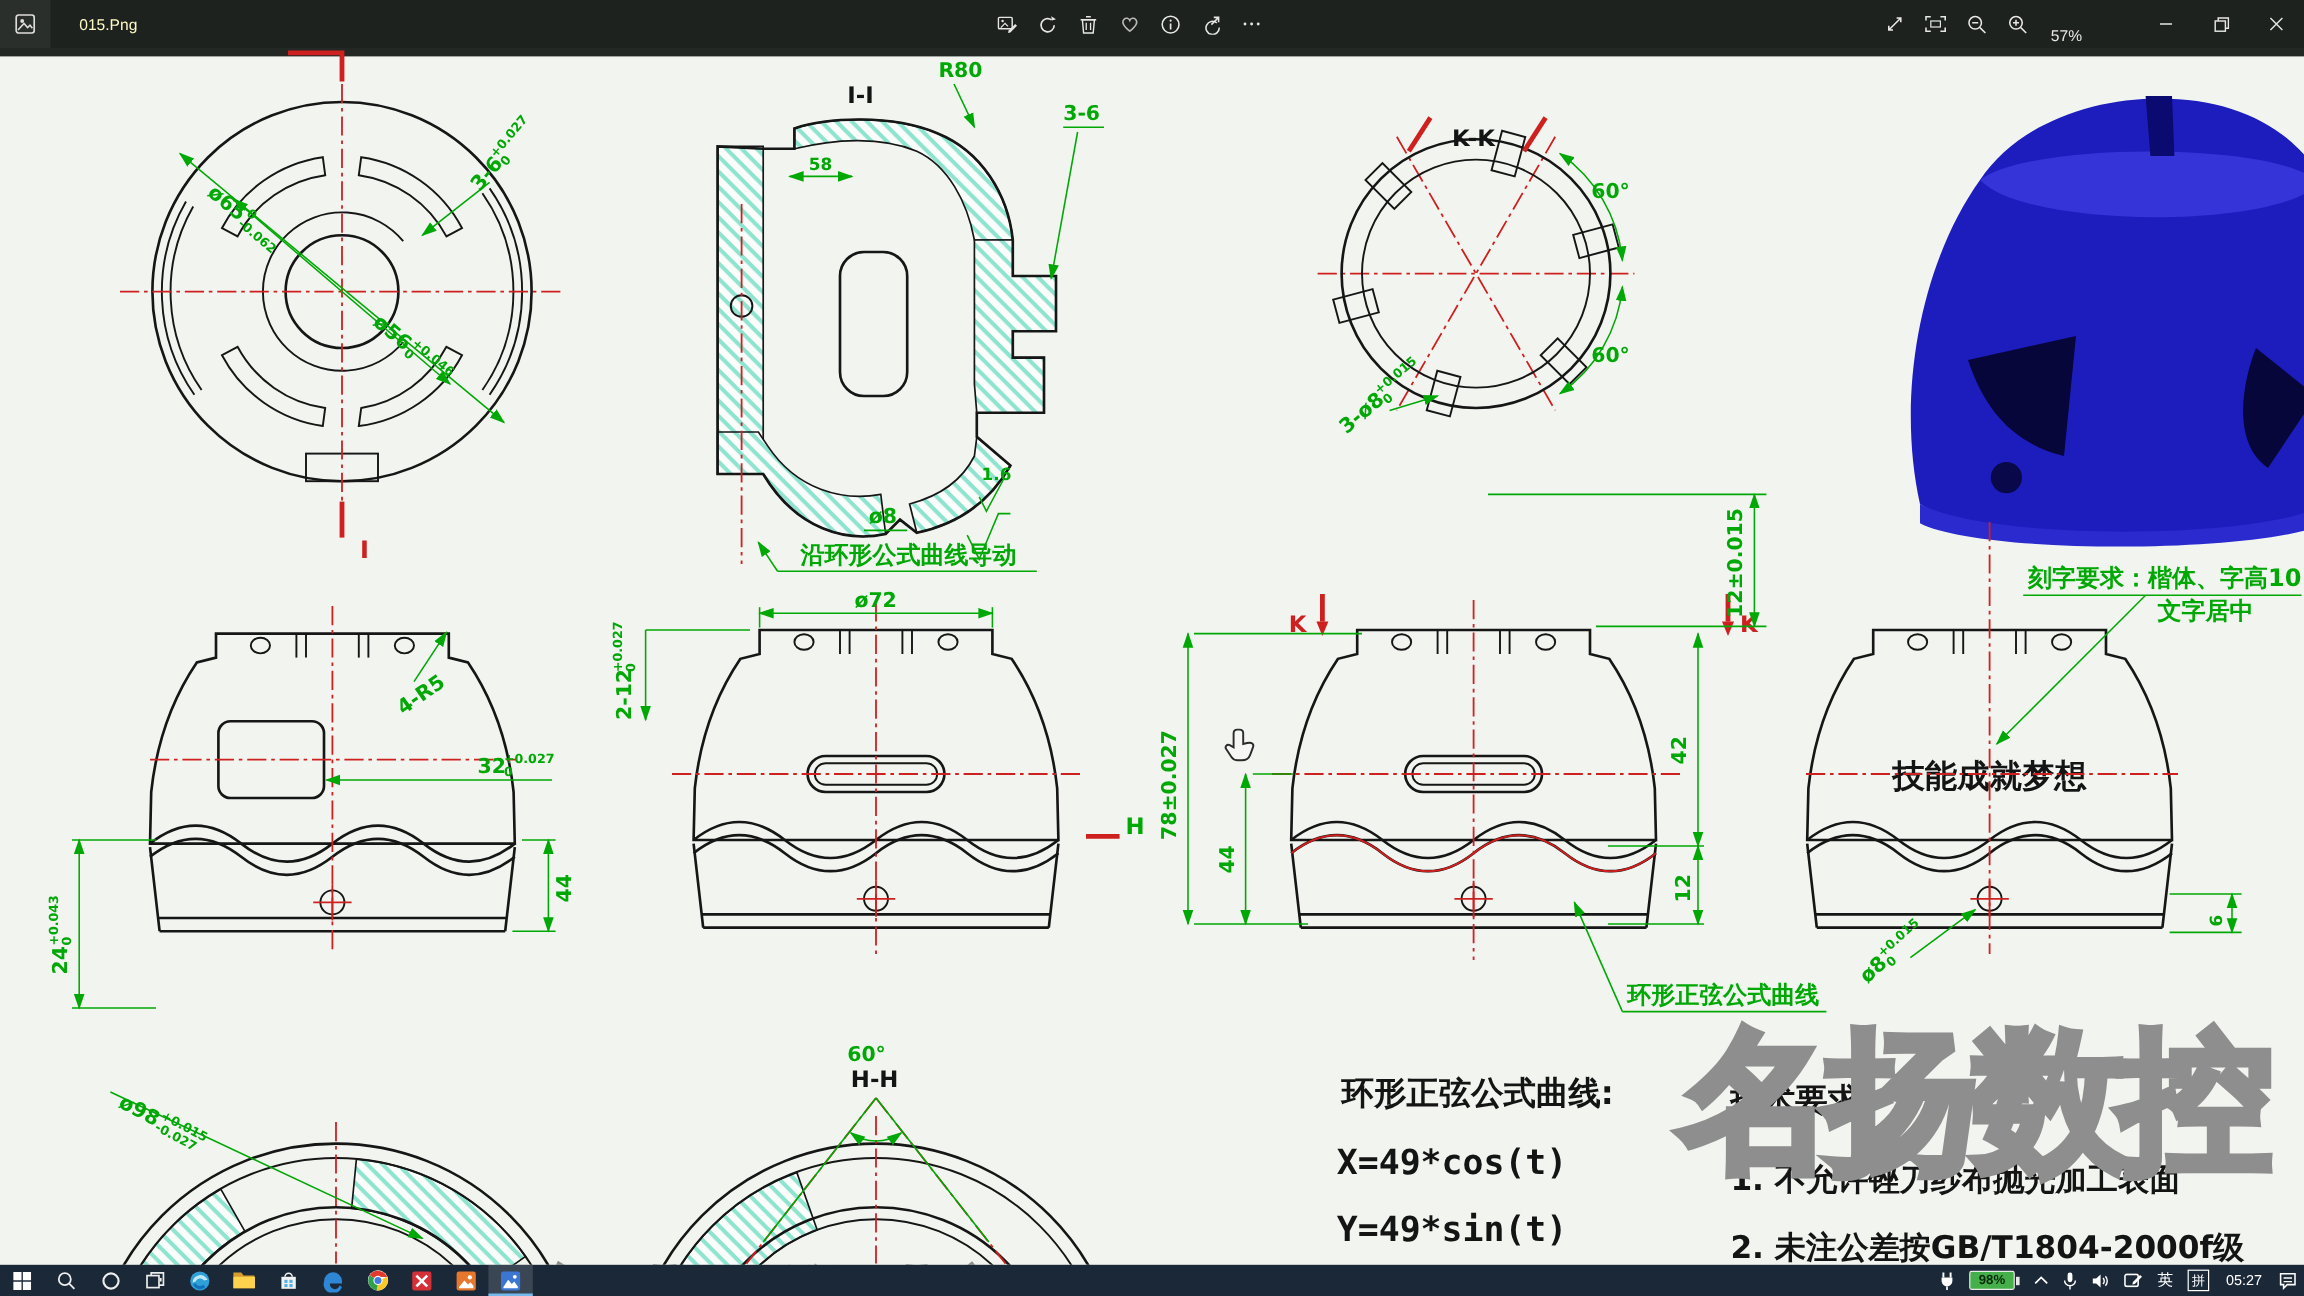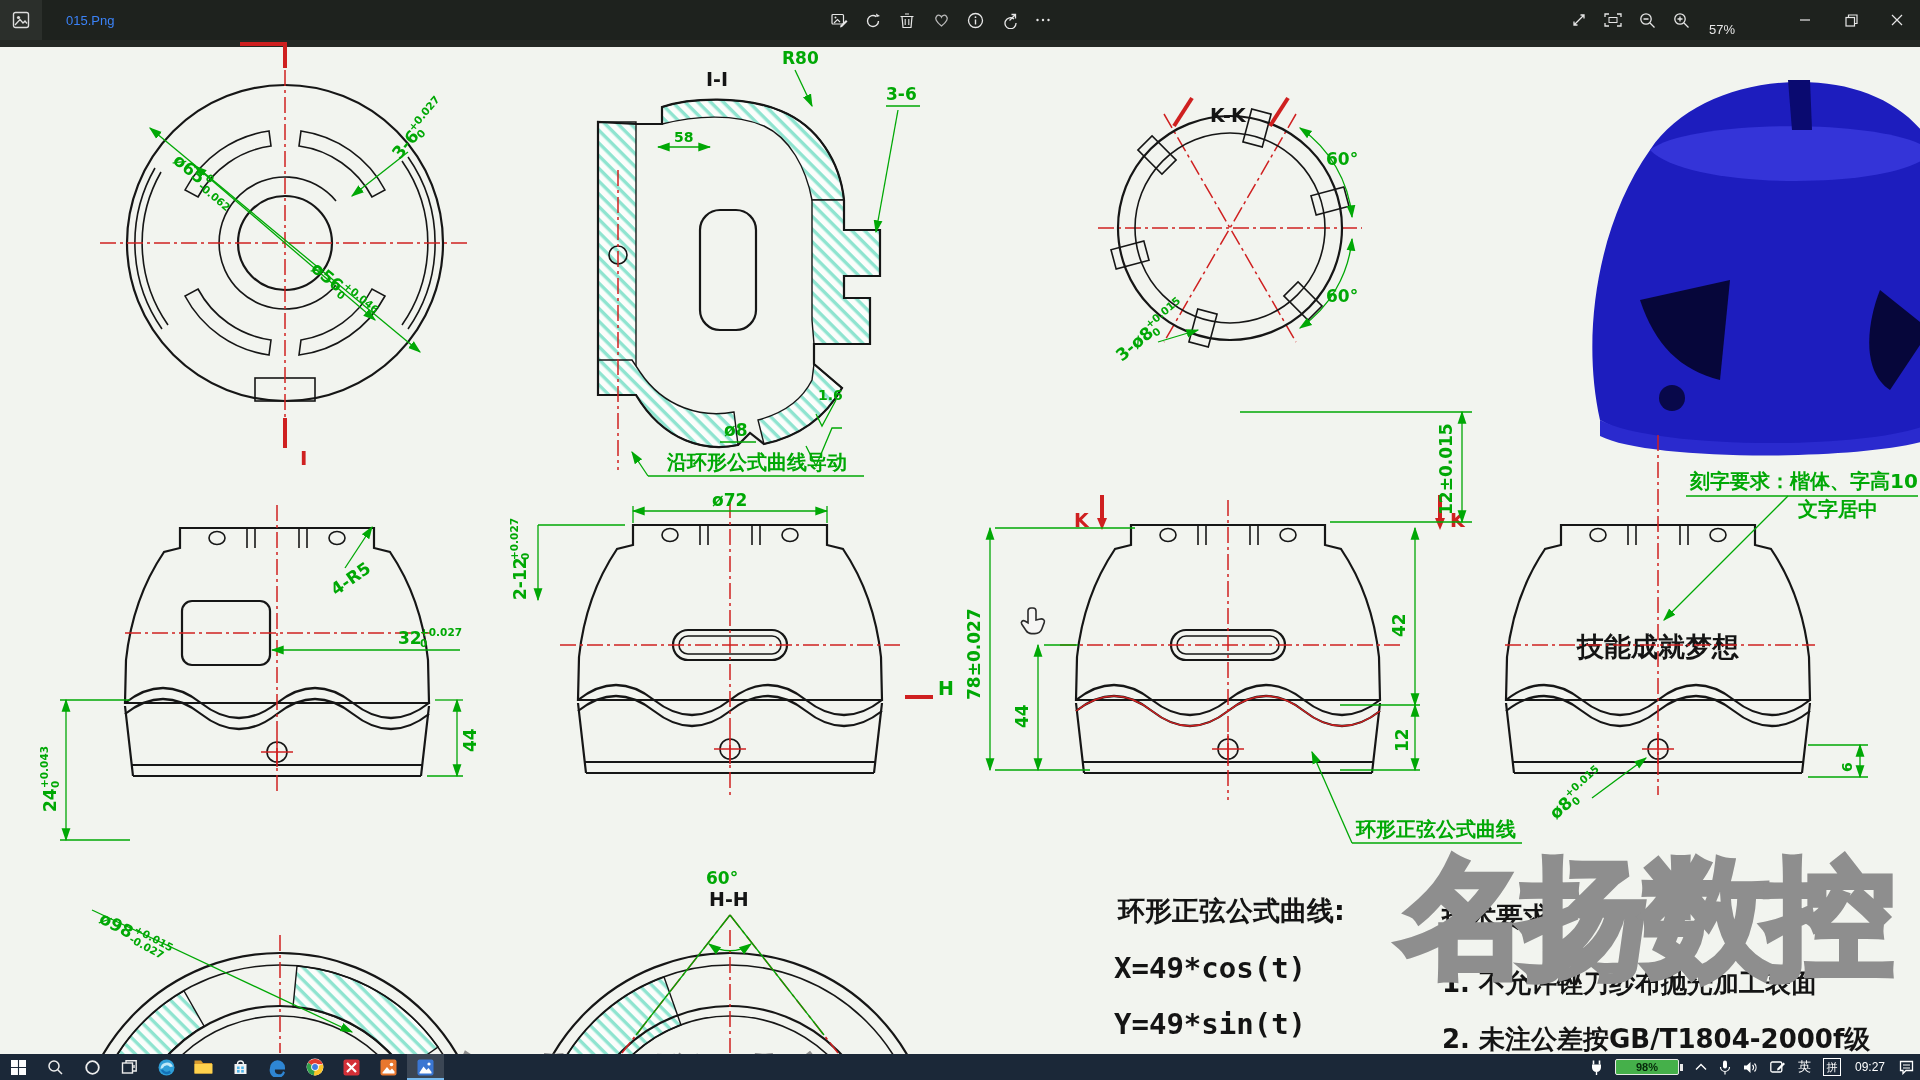--- a/index.html
+++ b/index.html
@@ -1,20 +1,20 @@
 <!DOCTYPE html>
 <html><head>
 <meta charset="utf-8">
 <style>
   html,body{margin:0;padding:0;background:#000;}
   #stage{position:relative;width:1920px;height:1080px;overflow:hidden;background:#f2f4ef;font-family:"Liberation Sans",sans-serif;}
   
   #titlebar{position:absolute;top:0;left:0;width:1920px;height:40px;background:#1e221e;display:flex;align-items:center;color:#e6e6e6;}
   #appicon{width:42px;height:40px;background:#2b2f2b;display:flex;align-items:center;justify-content:center;}
-  #fname{margin-left:24px;font-size:13px;color:#3b82f6;}
+  #fname{margin-left:24px;font-size:13px;color:#fef9c3;}
   .tb-ic{width:34px;height:40px;display:flex;align-items:center;justify-content:center;cursor:default;}
   .tb-ic svg{display:block;}
   #center-icons{position:absolute;left:822px;top:0;display:flex;}
   #right-icons{position:absolute;left:1562px;top:0;display:flex;align-items:center;}
   #zoomlbl{font-size:13px;color:#e6e6e6;width:48px;text-align:center;margin-top:19px;}
   #win-controls{position:absolute;right:0;top:0;display:flex;}
   .wc{width:46px;height:40px;display:flex;align-items:center;justify-content:center;}
   
   #cad{position:absolute;top:40px;left:0;}
   .ol{stroke:#161616;stroke-width:2.2;fill:none;}
@@ -29,21 +29,21 @@
   .s10{font-size:10.5px}.s14{font-size:14px}.s16{font-size:17px}.s19{font-size:19px}.s20{font-size:20px}.s27{font-size:27px}
   .mono{font-family:"DejaVu Sans Mono",monospace;font-weight:bold;}
   
   #taskbar{position:absolute;left:0;top:1054px;width:1920px;height:26px;background:#1b2838;display:flex;align-items:center;}
   .tk{width:37px;height:26px;display:flex;align-items:center;justify-content:center;}
   .tk.active{background:rgba(255,255,255,.14);box-shadow:inset 0 -2px 0 #76b9ed;}
   #tray{position:absolute;right:0;top:1054px;height:26px;display:flex;align-items:center;color:#fff;}
   .tri{height:26px;display:flex;align-items:center;justify-content:center;padding:0 6px;font-size:13px;}
   #battery{display:flex;align-items:center;}
   #battpill{border:1.5px solid #e9e9e9;background:#45b04a;color:#06290a;font-size:11px;font-weight:bold;
-            padding:0 20px;height:14px;line-height:14px;border-radius:2px;}
+            padding:0 7px;height:14px;line-height:14px;border-radius:2px;}
   #battnub{width:3px;height:7px;background:#e9e9e9;margin-left:1px;}
   #imebox{border:1px solid #fff;font-size:11px;width:16px;height:16px;display:flex;align-items:center;justify-content:center;}
   #clock{font-size:12px;padding:0 8px;}
 </style>
 </head>
 <body>
 
 <div id="stage">
 
   <div id="titlebar">
@@ -591,21 +591,21 @@
     <div class="tri">
       <svg width="16" height="12" viewBox="0 0 16 12">
         <rect x="0.8" y="1" width="11" height="10" rx="1.5" fill="none" stroke="#fff" stroke-width="1.3"></rect>
         <path d="M9,9 L15,3 l-1.6,-1.6 L7.4,7.4 L7,9.4 z" fill="#fff"></path>
       </svg>
     </div>
     <div class="tri">英</div>
     <div class="tri">
       <span id="imebox">拼</span>
     </div>
-    <div class="tri" id="clock">09:27</div>
+    <div class="tri" id="clock">05:27</div>
     <div class="tri">
       <svg width="15" height="15" viewBox="0 0 15 15">
         <path d="M1.5,1.5 h12 v9 h-6.5 l-3,3 v-3 h-2.5 z" fill="none" stroke="#fff" stroke-width="1.3"></path>
         <path d="M4,5 h7 M4,8 h7" stroke="#fff" stroke-width="1.1"></path>
       </svg>
     </div>
   </div>
 
 </div>
 

